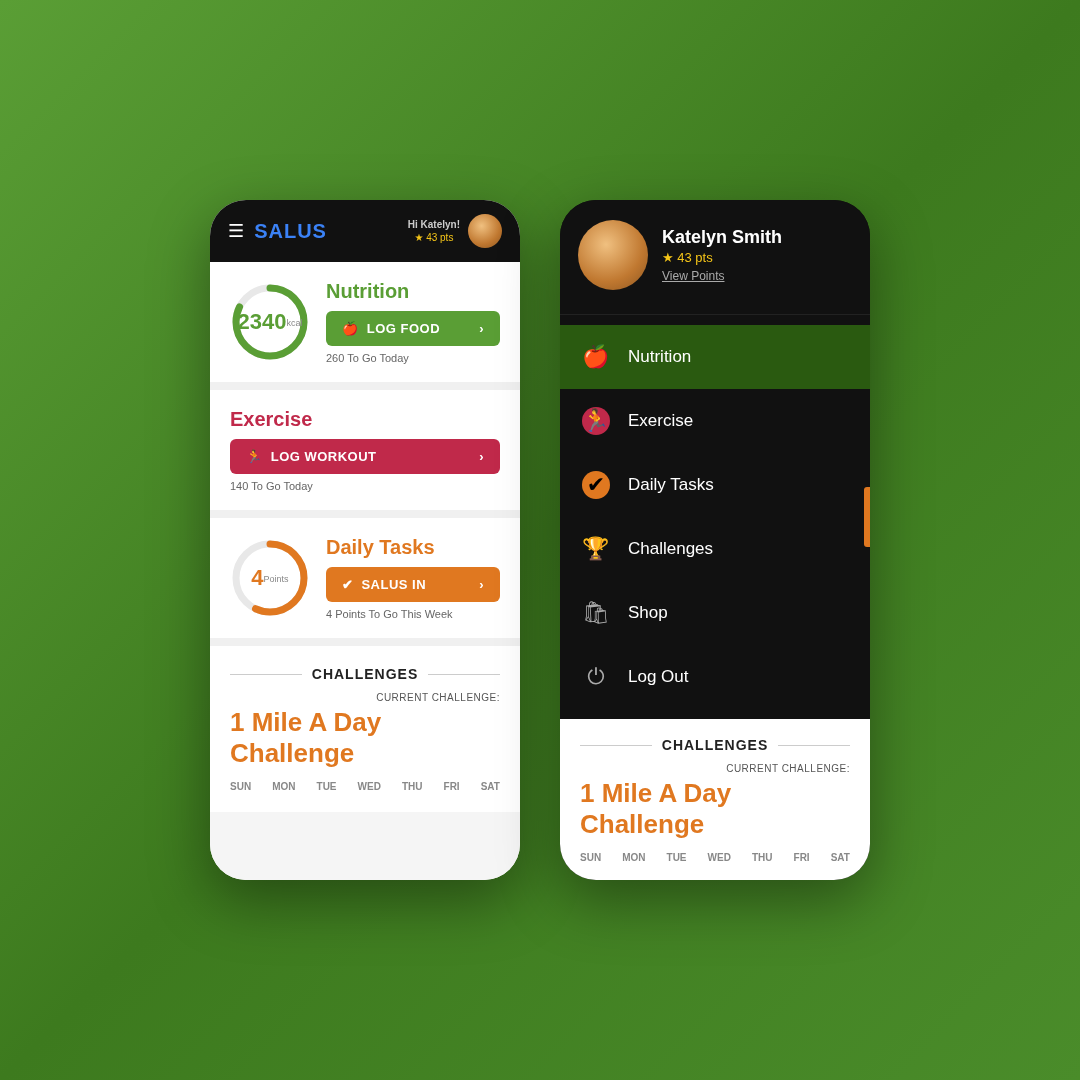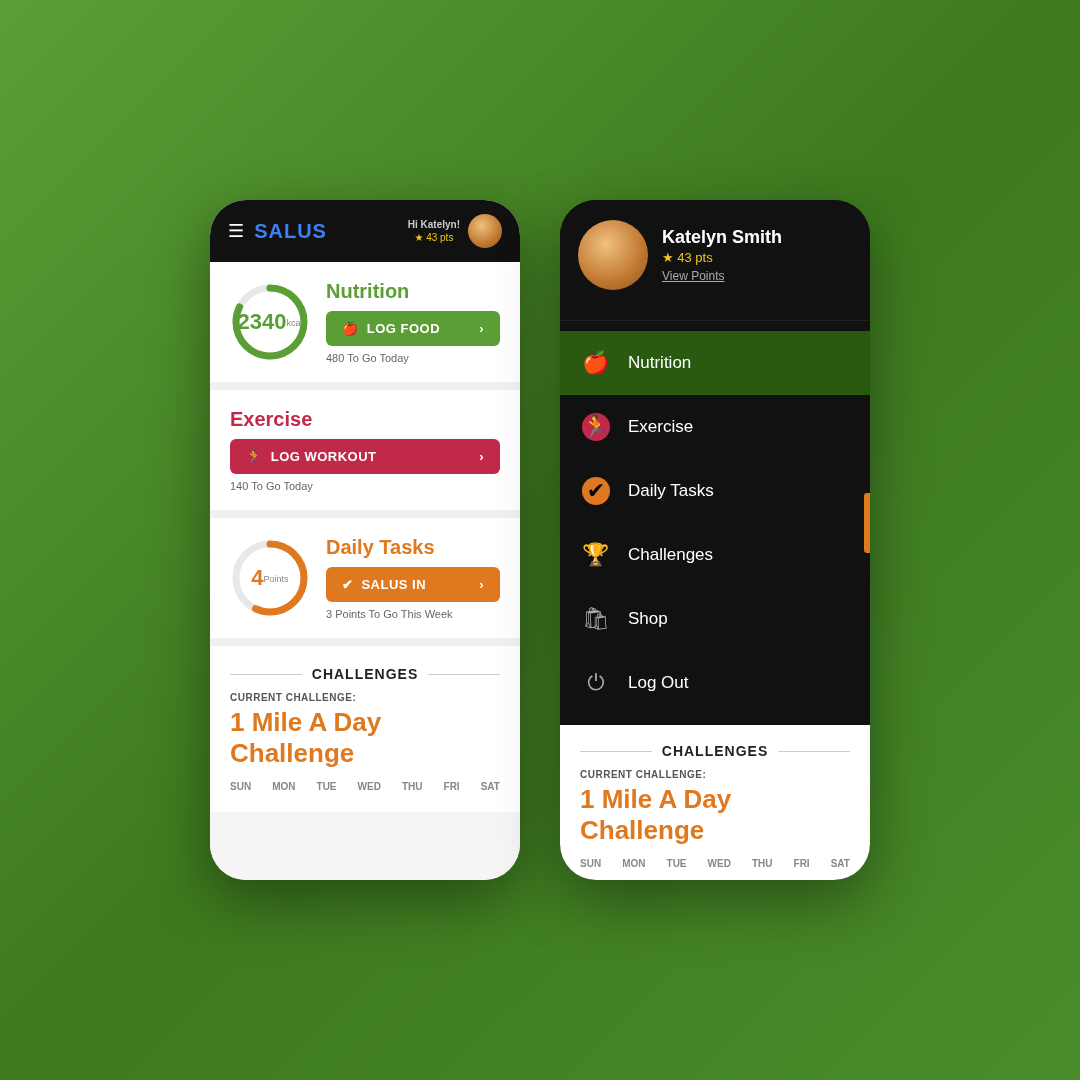--- a/index.html
+++ b/index.html
@@ -199,24 +199,25 @@
 
     .challenges-title {
       font-size: 14px;
       font-weight: 800;
       letter-spacing: 1px;
       color: #222;
     }
 
     .current-label {
       font-size: 10px;
-      font-weight: 700;
+      font-weight: 400;
       color: #555;
       letter-spacing: 0.5px;
       text-transform: uppercase;
+      text-align: right;
     }
 
     .challenge-name {
       font-size: 26px;
       font-weight: 700;
       color: #e07820;
       margin-top: 4px;
     }
 
     .days-row {
@@ -227,21 +228,21 @@
     }
 
     .day-label {
       font-size: 10px;
       color: #888;
       font-weight: 600;
     }
 
     .phone2-header {
       background: #111;
-      padding: 20px 18px 30px;
+      padding: 20px 18px 24px;
       display: flex;
       align-items: center;
       gap: 14px;
       border-bottom: 1px solid #222;
       flex-shrink: 0;
     }
 
     .avatar-large {
       width: 70px;
       height: 70px;
@@ -393,21 +394,21 @@
         </div>
         <div class="stat-info">
           <div class="stat-title nutrition-color">Nutrition</div>
           <button class="stat-btn nutrition-btn">
             <div class="stat-btn-inner">
               <span>🍎</span>
               <span>LOG FOOD</span>
             </div>
             <span>›</span>
           </button>
-          <div class="stat-note">480 To Go Today</div>
+          <div class="stat-note">260 To Go Today</div>
         </div>
       </div>
 
       <div class="stat-card">
         <div class="stat-info">
           <div class="stat-title exercise-color">Exercise</div>
           <button class="stat-btn exercise-btn">
             <div class="stat-btn-inner">
               <span>🏃</span>
               <span>LOG WORKOUT</span>
@@ -431,21 +432,21 @@
         </div>
         <div class="stat-info">
           <div class="stat-title tasks-color">Daily Tasks</div>
           <button class="stat-btn tasks-btn">
             <div class="stat-btn-inner">
               <span>✔</span>
               <span>SALUS IN</span>
             </div>
             <span>›</span>
           </button>
-          <div class="stat-note">3 Points To Go This Week</div>
+          <div class="stat-note">4 Points To Go This Week</div>
         </div>
       </div>
 
       <div class="challenges-section">
         <div class="challenges-header">
           <div class="challenges-line"></div>
           <span class="challenges-title">CHALLENGES</span>
           <div class="challenges-line"></div>
         </div>
         <div class="current-label">CURRENT CHALLENGE:</div>

